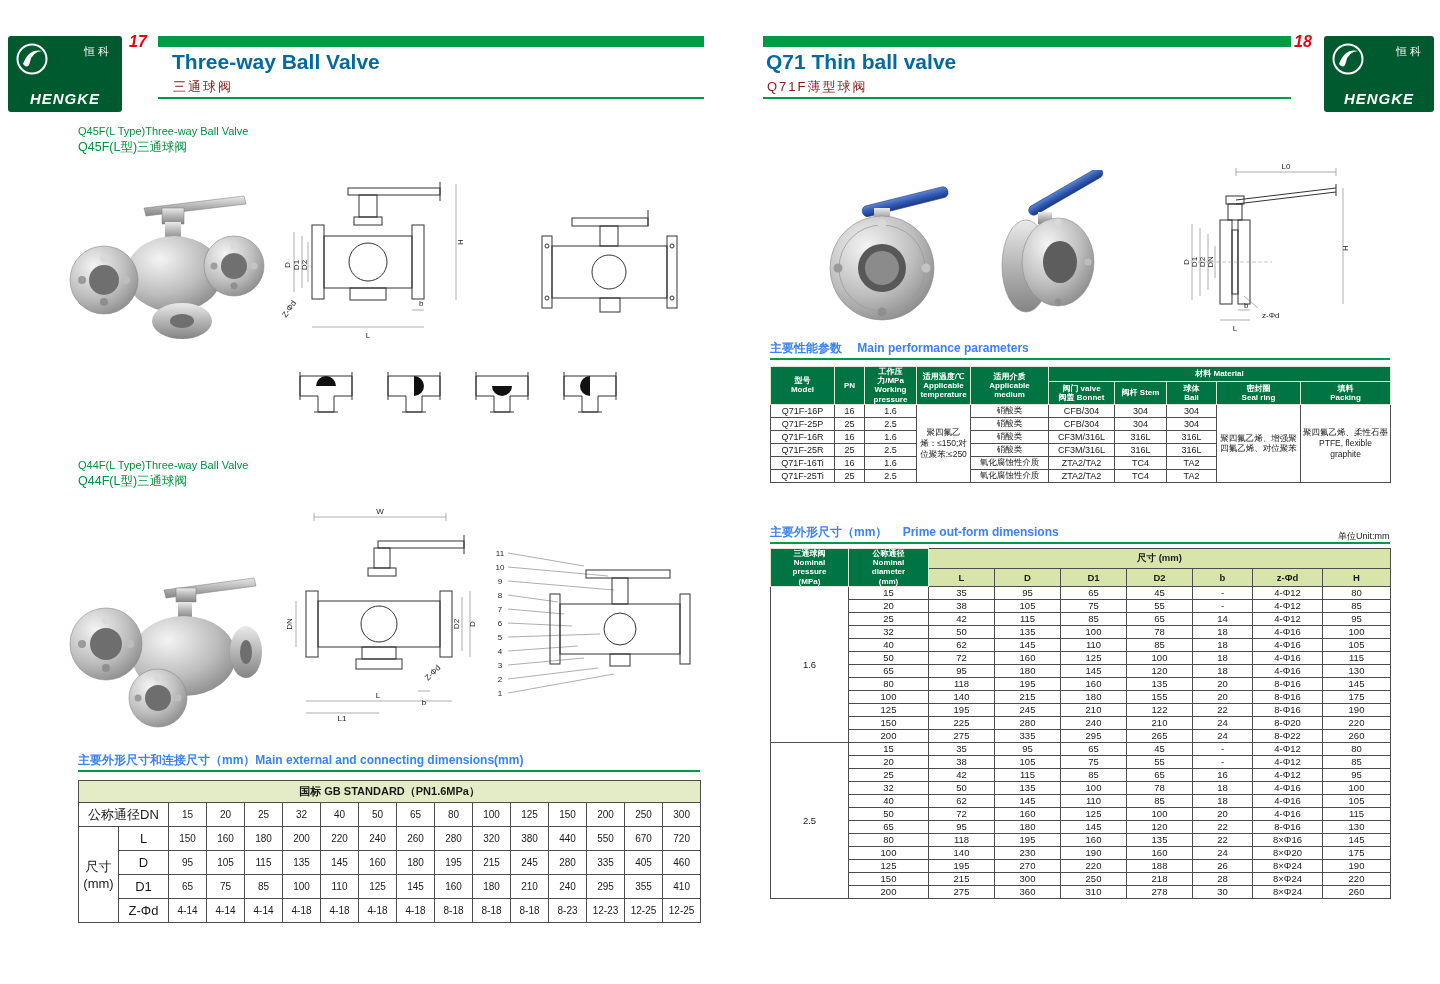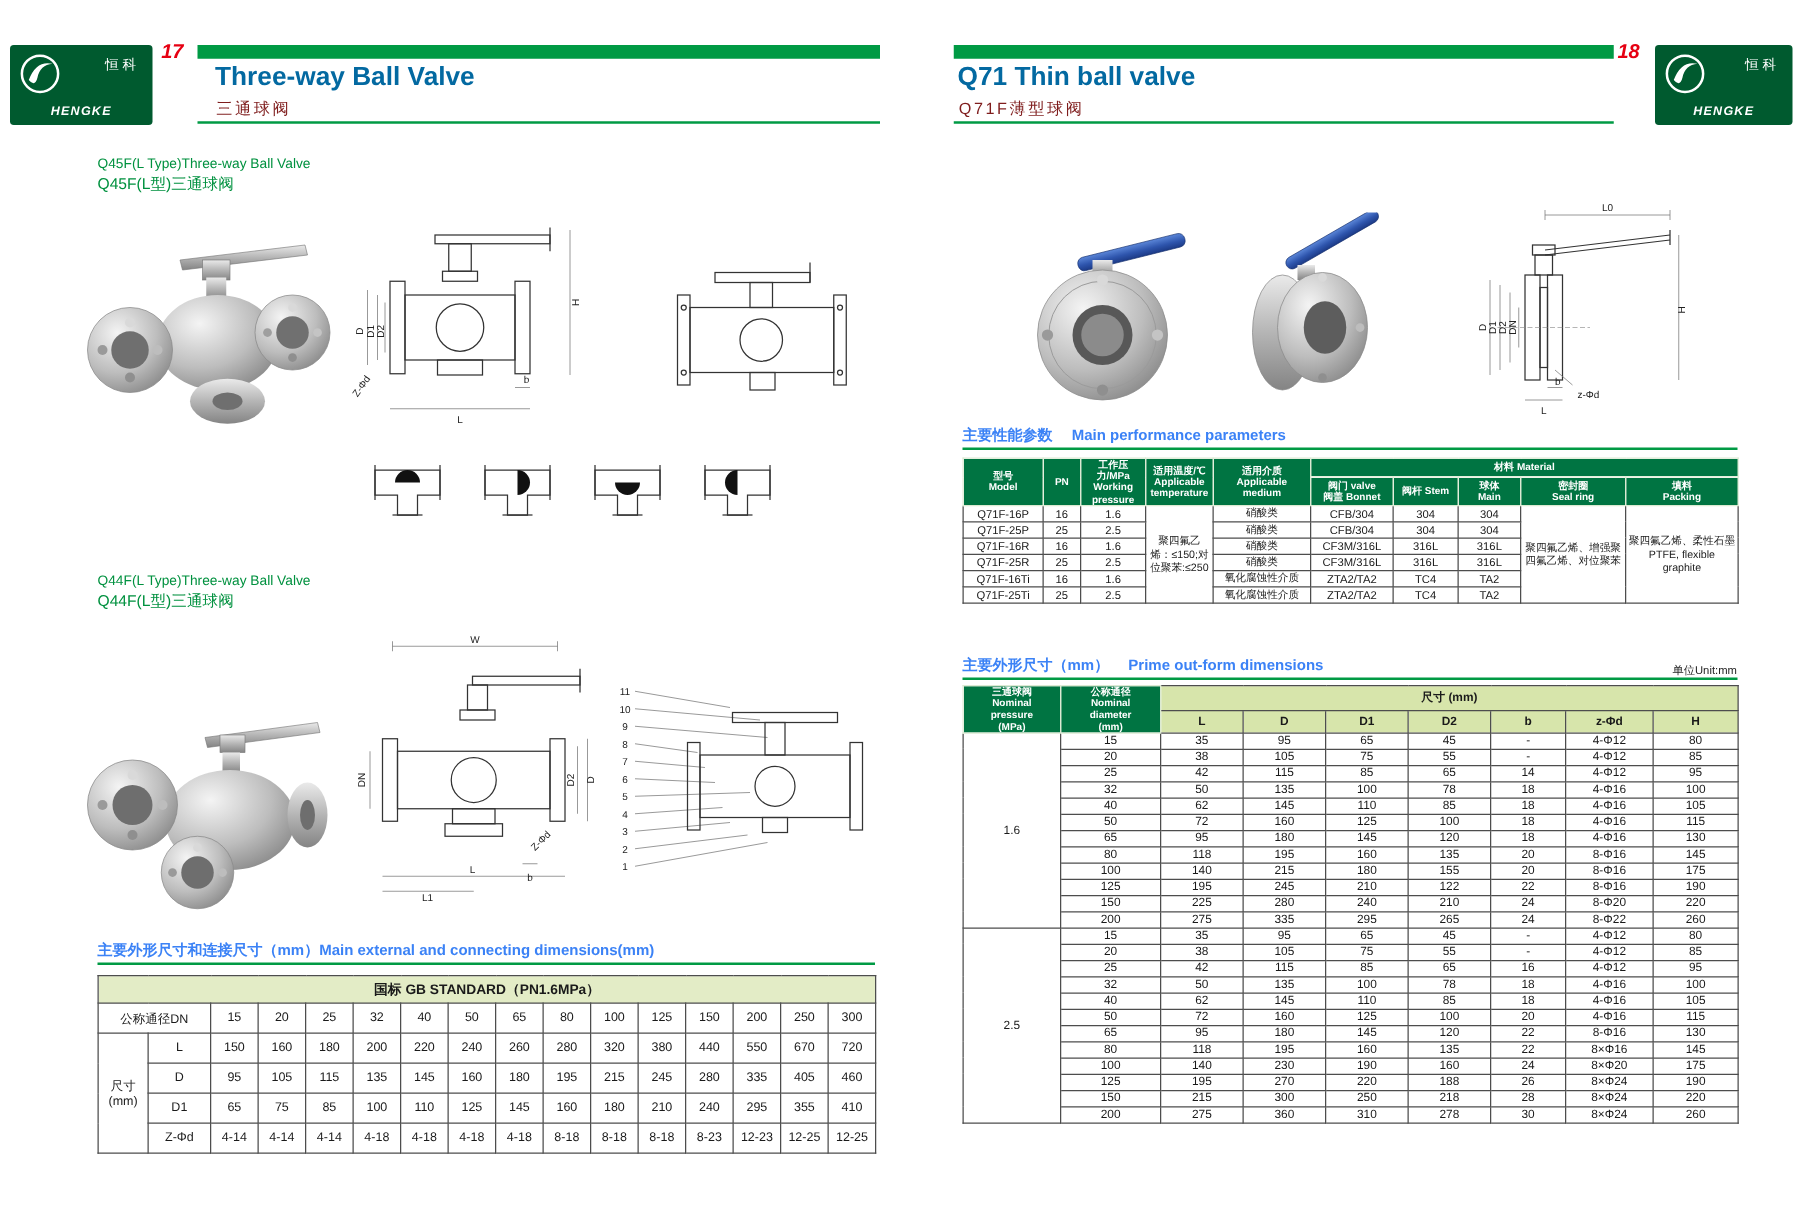--- a/index.html
+++ b/index.html
@@ -5,43 +5,43 @@
   * { margin:0; padding:0; box-sizing:border-box; }
   html,body { width:1440px; height:984px; }
   body { background:#ffffff; font-family:"Liberation Sans", sans-serif; position:relative; overflow:hidden; color:#1a1a1a; }
 
   
   .hbar { position:absolute; height:11px; background:#009a44; }
   .underline { position:absolute; height:2px; background:#009a44; }
   .pagenum { position:absolute; color:#e60012; font-weight:bold; font-style:italic; font-size:16px; }
   .page-title-en { position:absolute; font-size:21px; font-weight:bold; color:#0369a1; }
   .page-title-cn { position:absolute; font-size:13px; color:#7f1d1d; letter-spacing:2px; }
-  .logo { position:absolute; width:114px; height:64px; background:#005a2f; border-radius:3px; color:#fff; overflow:hidden; }
+  .logo { position:absolute; width:114px; height:76px; background:#005a2f; border-radius:3px; color:#fff; overflow:hidden; }
   .logo .cn { position:absolute; right:10px; top:8px; font-size:11px; letter-spacing:3px; }
-  .logo .en { position:absolute; left:0; right:0; bottom:5px; text-align:center; font-weight:bold; font-style:italic; font-size:10px; letter-spacing:1px; }
+  .logo .en { position:absolute; left:0; right:0; bottom:5px; text-align:center; font-weight:bold; font-style:italic; font-size:15px; letter-spacing:1px; }
   .logo svg { position:absolute; left:7px; top:6px; }
 
   
   .sec-head { position:absolute; color:#00913f; font-weight:normal; line-height:1.4; }
   .sec-head .en { display:block; font-size:11px; }
   .sec-head .cn { display:block; font-size:12.5px; }
   .tbl-title { position:absolute; color:#3b82f6; font-weight:bold; font-size:12px; white-space:nowrap; }
   .en-gap { margin-left:12px; }
   .unit-note { position:absolute; font-size:9px; color:#222; }
 
   
   table { border-collapse:collapse; table-layout:fixed; position:absolute; background:#fff; }
   td { border:1px solid #4d4d4d; text-align:center; vertical-align:middle; padding:0 2px; overflow:hidden; }
   .pre { white-space:pre-line; }
   .wrap { font-size:8.5px; line-height:1.25; }
 
   #left-table { left:78px; top:780px; width:622px; font-size:10px; }
   #left-table td { height:24px; }
   #left-table .std { background:#e3ecc6; font-weight:bold; font-size:11px; height:22px; }
-  #left-table .lab { font-size:10px; }
+  #left-table .lab { font-size:13px; }
   .c-lab1 { width:40px; } .c-lab2 { width:50px; } .c-val { width:38px; }
 
   #perf-table { left:770px; top:366px; width:620px; font-size:9px; }
   #perf-table td { height:13px; }
   #perf-table .hd { background:#007442; color:#fff; font-size:8px; line-height:1.15; border-color:#dcead2; font-weight:bold; }
   .pc-1{width:64px}.pc-2{width:30px}.pc-3{width:52px}.pc-4{width:54px}.pc-5{width:78px}
   .pc-6{width:66px}.pc-7{width:52px}.pc-8{width:50px}.pc-9{width:84px}.pc-10{width:90px}
 
   #outform-table { left:770px; top:548px; width:620px; font-size:9.5px; }
   #outform-table td { height:13px; }
@@ -512,21 +512,21 @@
         <td class="hd pre" rowspan="2">适用介质
 Applicable
 medium</td>
         <td class="hd" colspan="5">材料 Material</td>
       </tr>
       <tr>
         <td class="hd pre">阀门 valve
 阀盖 Bonnet</td>
         <td class="hd pre">阀杆 Stem</td>
         <td class="hd pre">球体
-Main</td>
+Ball</td>
         <td class="hd pre">密封圈
 Seal ring</td>
         <td class="hd pre">填料
 Packing</td>
       </tr>
       <tr>
         <td>Q71F-16P</td>
         <td>16</td>
         <td>1.6</td>
         <td class="wrap" rowspan="6">聚四氟乙烯：≤150;对位聚苯:≤250</td>

